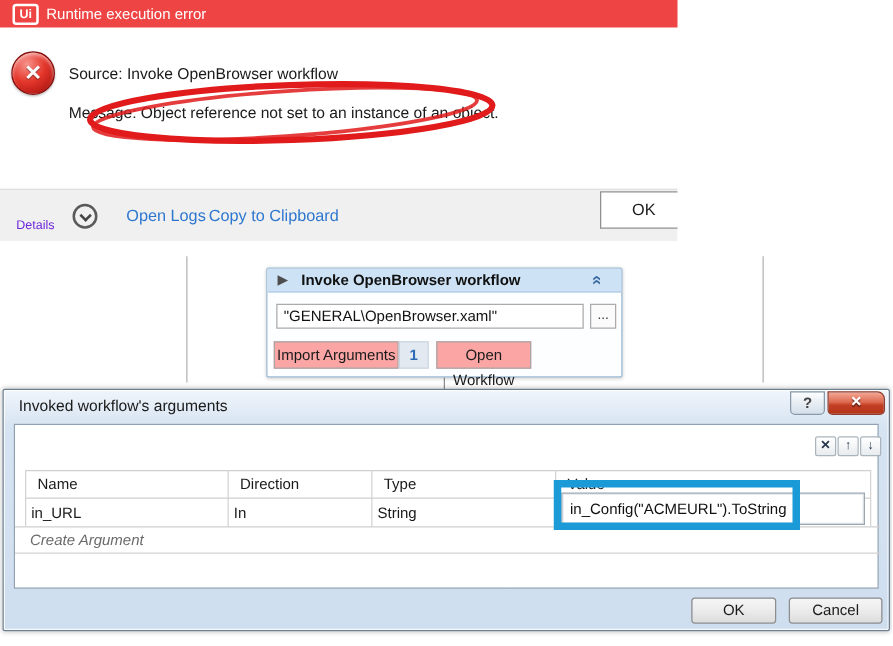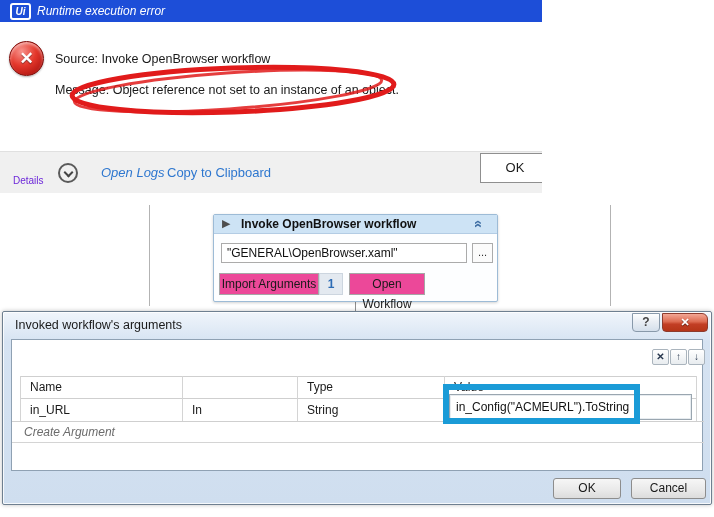--- a/index.html
+++ b/index.html
@@ -1,21 +1,21 @@
 <!DOCTYPE html>
 <html><head>
 <meta charset="utf-8">
 <style>
   html,body{margin:0;padding:0;background:#ffffff;}
   *{box-sizing:border-box;font-family:"Liberation Sans",sans-serif;}
   #page{position:relative;width:714px;height:517px;background:#fff;overflow:hidden;}
 
   
   .err-dlg{position:absolute;left:0;top:0;width:542px;height:193px;background:#fff;overflow:hidden;}
-  .err-titlebar{position:absolute;left:0;top:0;width:562px;height:22px;background:#1d4ed8;font-style:italic;}
+  .err-titlebar{position:absolute;left:0;top:0;width:562px;height:22px;background:#ef4444;}
   .ui-logo{position:absolute;left:10px;top:3px;width:21px;height:17px;border:2px solid #fff;border-radius:3px;
            color:#fff;font-size:10px;font-weight:bold;text-align:center;line-height:13px;}
   .err-title{position:absolute;left:37px;top:0;height:22px;line-height:23px;color:#fff;font-size:12px;}
   .err-icon{position:absolute;left:9px;top:41px;width:35px;height:35px;border-radius:50%;
             background:radial-gradient(circle at 35% 28%,#f7938c 0%,#e4372b 45%,#a50e0c 92%);
             border:1px solid #7e0c09;box-shadow:inset 0 2px 3px rgba(255,255,255,.55), 0 1px 2px rgba(0,0,0,.3);}
   .err-icon span{position:absolute;left:0;top:0;width:100%;height:100%;color:#fff;font-weight:bold;font-size:17px;
             text-align:center;line-height:33px;text-shadow:0 1px 1px rgba(0,0,0,.45);}
   .err-line{position:absolute;left:55px;color:#1a1a1a;font-size:12.5px;white-space:nowrap;}
   .err-footer{position:absolute;left:0;top:151px;width:542px;height:42px;background:#f0f0f0;border-top:1px solid #e0e0e0;}
@@ -32,21 +32,21 @@
             border:1px solid #9dbbd6;border-radius:2px;box-shadow:0 1px 3px rgba(0,0,0,.18);}
   .act-header{position:absolute;left:0;top:0;width:100%;height:19px;background:#cde3f5;border-bottom:1px solid #b3cce4;}
   .act-play{position:absolute;left:8px;top:2px;font-size:11px;color:#4d4d4d;}
   .act-title{position:absolute;left:27px;top:0;height:19px;line-height:19px;font-size:12px;font-weight:bold;color:#111;white-space:nowrap;}
   .act-collapse{position:absolute;right:6px;top:1px;width:16px;height:16px;color:#3d6da3;font-size:14px;font-weight:bold;cursor:pointer;}
   .act-collapse span{display:inline-block;transform:rotate(90deg);}
   .act-input{position:absolute;left:7px;top:28px;width:246px;height:20px;border:1px solid #ababab;background:#fff;
              font-size:12px;line-height:18px;padding-left:5px;color:#111;white-space:nowrap;overflow:hidden;}
   .act-browse{position:absolute;left:258px;top:28px;width:21px;height:20px;border:1px solid #ababab;background:#fbfbfb;
               font-size:11px;text-align:center;line-height:16px;color:#333;cursor:pointer;}
-  .act-btn{position:absolute;top:58px;height:22px;border:1px solid #a6a6a6;background:#ec4899;font-size:12px;color:#1a1a1a;
+  .act-btn{position:absolute;top:58px;height:22px;border:1px solid #a6a6a6;background:#fca5a5;font-size:12px;color:#1a1a1a;
            text-align:center;line-height:20px;cursor:pointer;}
   .act-badge{position:absolute;left:105px;top:58px;width:24px;height:22px;background:#e3e9f0;border:1px solid #ccd5df;
              color:#2d6cb5;font-weight:bold;font-size:12px;text-align:center;line-height:20px;}
 
   
   .arg-dlg{position:absolute;left:2px;top:311px;width:710px;height:194px;border:1px solid #6e7f90;border-radius:2px;
            background:linear-gradient(#f0f5fb,#d6e3f2 30px,#cfdeef);
            box-shadow:inset 0 0 0 1px rgba(255,255,255,.8), 0 0 4px rgba(0,0,0,.25);}
   .arg-title{position:absolute;left:12px;top:1px;height:25px;line-height:25px;font-size:12.5px;color:#1a1a1a;}
   .help-btn{position:absolute;left:629px;top:1px;width:28px;height:19px;border:1px solid #8899aa;border-radius:0 0 4px 4px;
@@ -56,21 +56,21 @@
              border-radius:0 6px 4px 4px;background:linear-gradient(#f3a795,#dd6b51 45%,#c23e24 60%,#b53518);
              color:#fff;font-size:11px;font-weight:bold;text-align:center;line-height:17px;
              text-shadow:0 1px 1px rgba(0,0,0,.5);cursor:pointer;}
   .arg-panel{position:absolute;left:8px;top:27px;width:692px;height:132px;background:#fff;border:1px solid #8fa1b3;}
   .tool-btn{position:absolute;top:9px;width:17px;height:16px;border:1px solid #aab4bd;border-radius:2px;
             background:linear-gradient(#ffffff,#e8ecef);color:#27364d;font-weight:bold;font-size:10px;
             text-align:center;line-height:14px;cursor:pointer;}
   .tbl-hline{position:absolute;height:1px;background:#cfcfcf;}
   .tbl-vline{position:absolute;width:1px;background:#d4d4d4;}
   .hdr-cell{position:absolute;top:36px;height:23px;line-height:23px;font-size:12px;color:#1a1a1a;padding-left:10px;}
-  .row-cell{position:absolute;top:59px;height:22px;line-height:22px;font-size:12px;color:#1a1a1a;padding-left:10px;}
+  .row-cell{position:absolute;top:59px;height:22px;line-height:22px;font-size:12px;color:#1a1a1a;padding-left:5px;}
   .val-input{position:absolute;left:437px;top:54px;width:243px;height:26px;background:#fff;border:1px solid #9aa6b0;
              box-shadow:inset 0 0 0 1px #e7ecf0;font-size:12px;line-height:24px;padding-left:6px;color:#111;
              white-space:nowrap;overflow:hidden;}
   .create-row{position:absolute;left:0;top:81px;width:692px;height:22px;border-bottom:1px solid #d4d4d4;}
   .create-row span{position:absolute;left:12px;top:0;height:22px;line-height:22px;font-style:italic;color:#6b6b6b;font-size:12px;}
   .win-btn{position:absolute;top:166px;height:21px;border:1px solid #8d8d8d;border-radius:3px;
            background:linear-gradient(#f6f6f6,#eaeaea 55%,#dcdcdc);font-size:12px;color:#1a1a1a;
            text-align:center;line-height:19px;cursor:pointer;}
 
   
@@ -90,21 +90,21 @@
     <div class="err-icon">
       <span>✕</span>
     </div>
     <div class="err-line" style="top:52px;">Source: Invoke OpenBrowser workflow</div>
     <div class="err-line" style="top:83px;">Message: Object reference not set to an instance of an object.</div>
     <div class="err-footer">
       <div class="details-lbl">Details</div>
       <div class="details-chevron">
           <i></i>
         </div>
-      <div class="link" style="left:101px;font-style:italic;">Open Logs</div>
+      <div class="link" style="left:101px;">Open Logs</div>
       <div class="link" style="left:167px;text-align:center;">Copy to Clipboard</div>
     </div>
     <div class="ok-btn1">OK</div>
   </div>
 
   <div class="vline" style="left:149px;top:205px;height:101px;"></div>
   <div class="vline" style="left:610px;top:205px;height:101px;"></div>
   <div class="vline" style="left:355px;top:302px;height:10px;background:#8f8f8f;"></div>
 
   <div class="activity">
@@ -133,20 +133,21 @@
       <div class="tbl-hline" style="left:8px;top:36px;width:676px;"></div>
       <div class="tbl-hline" style="left:8px;top:58px;width:676px;"></div>
       <div class="tbl-hline" style="left:0;top:81px;width:692px;"></div>
       <div class="tbl-vline" style="left:8px;top:36px;height:45px;"></div>
       <div class="tbl-vline" style="left:170px;top:36px;height:45px;"></div>
       <div class="tbl-vline" style="left:285px;top:36px;height:45px;"></div>
       <div class="tbl-vline" style="left:432px;top:36px;height:45px;"></div>
       <div class="tbl-vline" style="left:684px;top:36px;height:45px;"></div>
 
       <div class="hdr-cell" style="left:8px;width:162px;">Name</div>
+      <div class="hdr-cell" style="left:170px;width:115px;">Direction</div>
       <div class="hdr-cell" style="left:432px;width:252px;">Value</div>
       <div class="hdr-cell" style="left:285px;width:147px;">Type</div>
 
       <div class="row-cell" style="left:8px;width:162px;">in_URL</div>
       <div class="row-cell" style="left:170px;width:115px;">In</div>
       <div class="row-cell" style="left:285px;width:147px;">String</div>
       <div class="val-input">in_Config("ACMEURL").ToString</div>
 
       <div class="create-row">
         <span>Create Argument</span>

